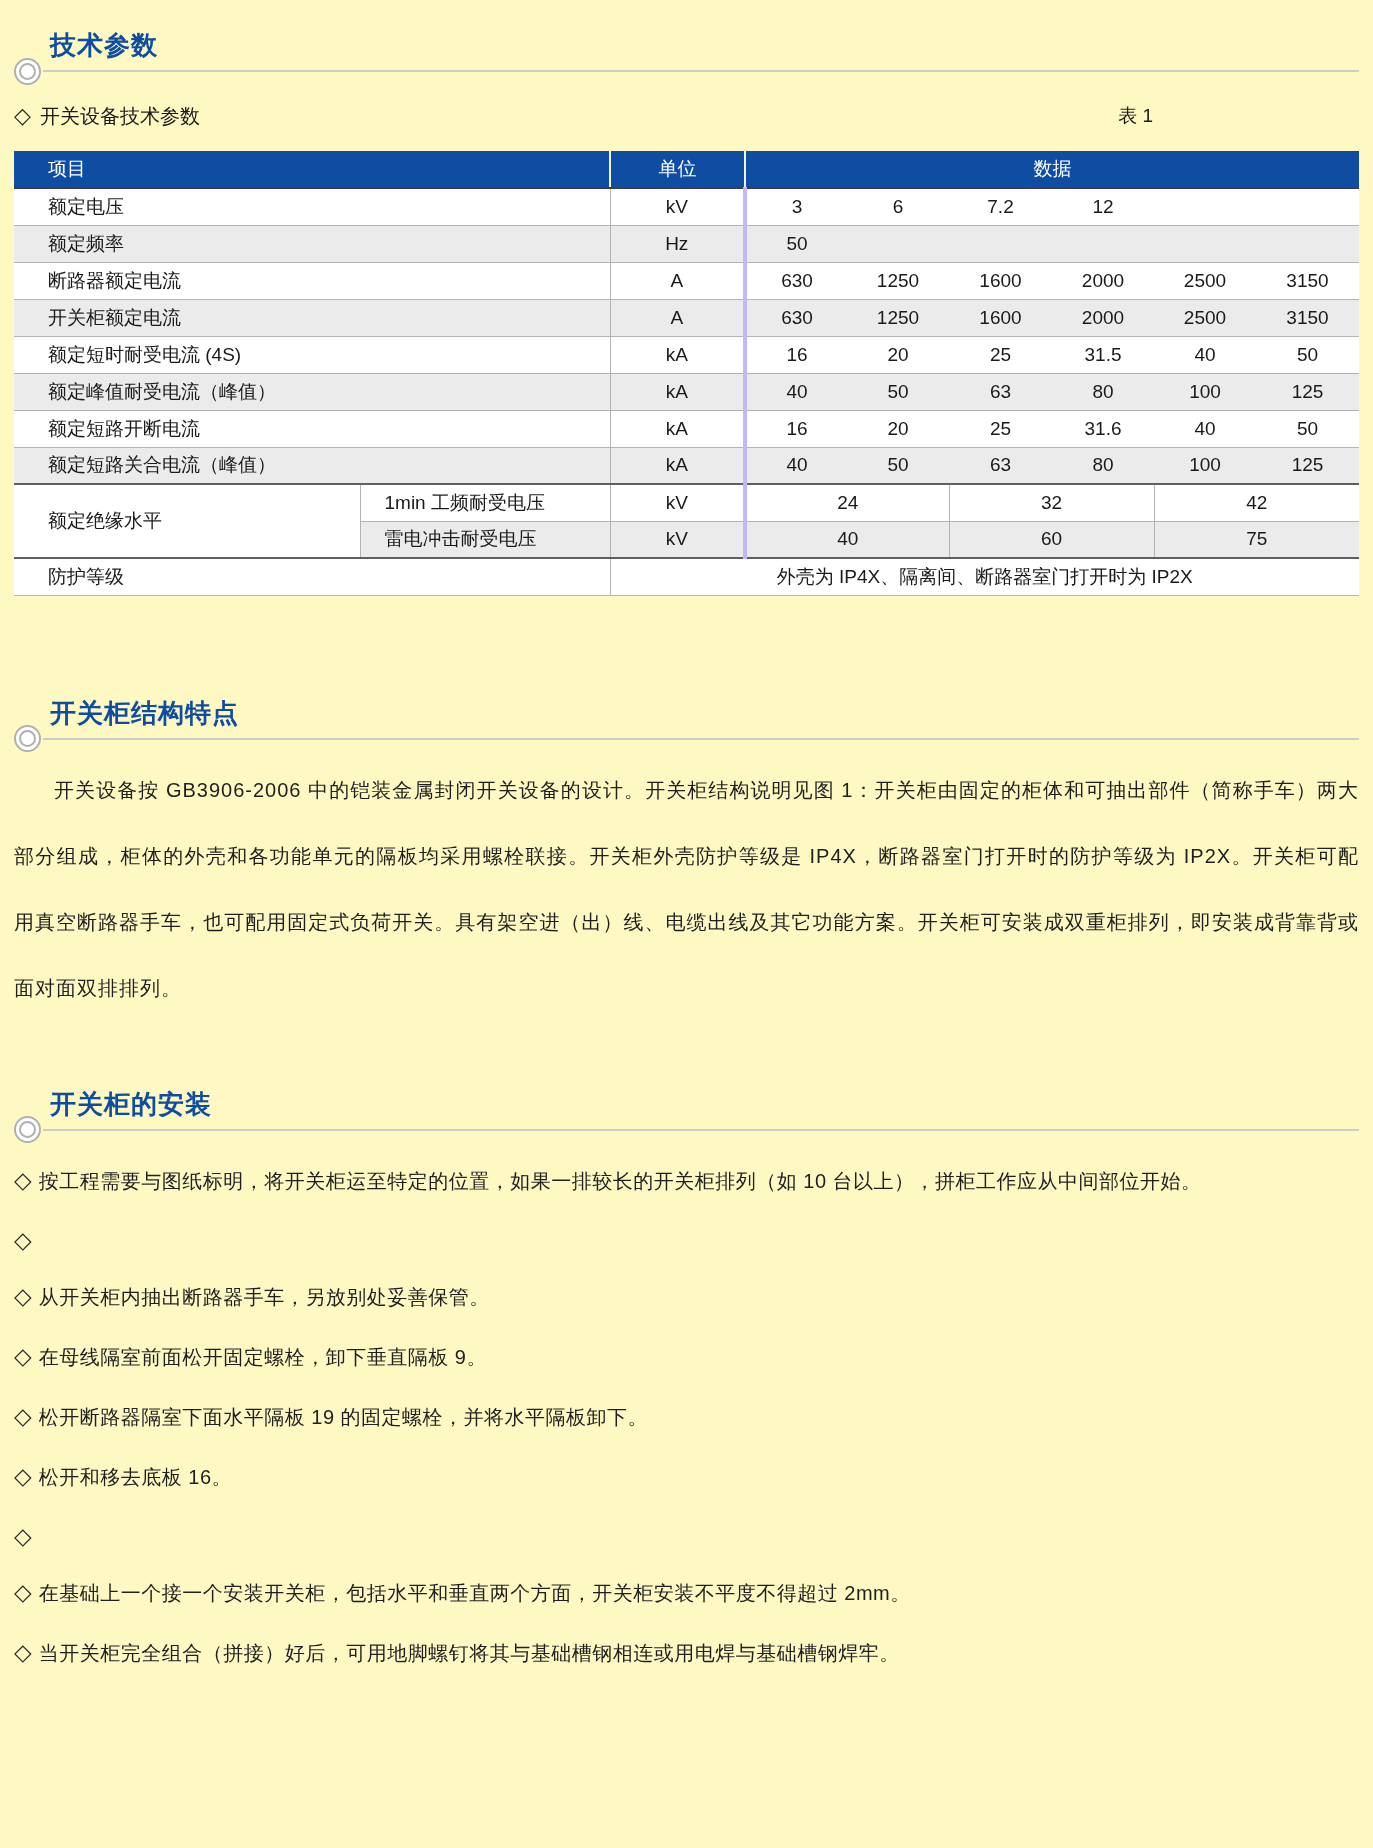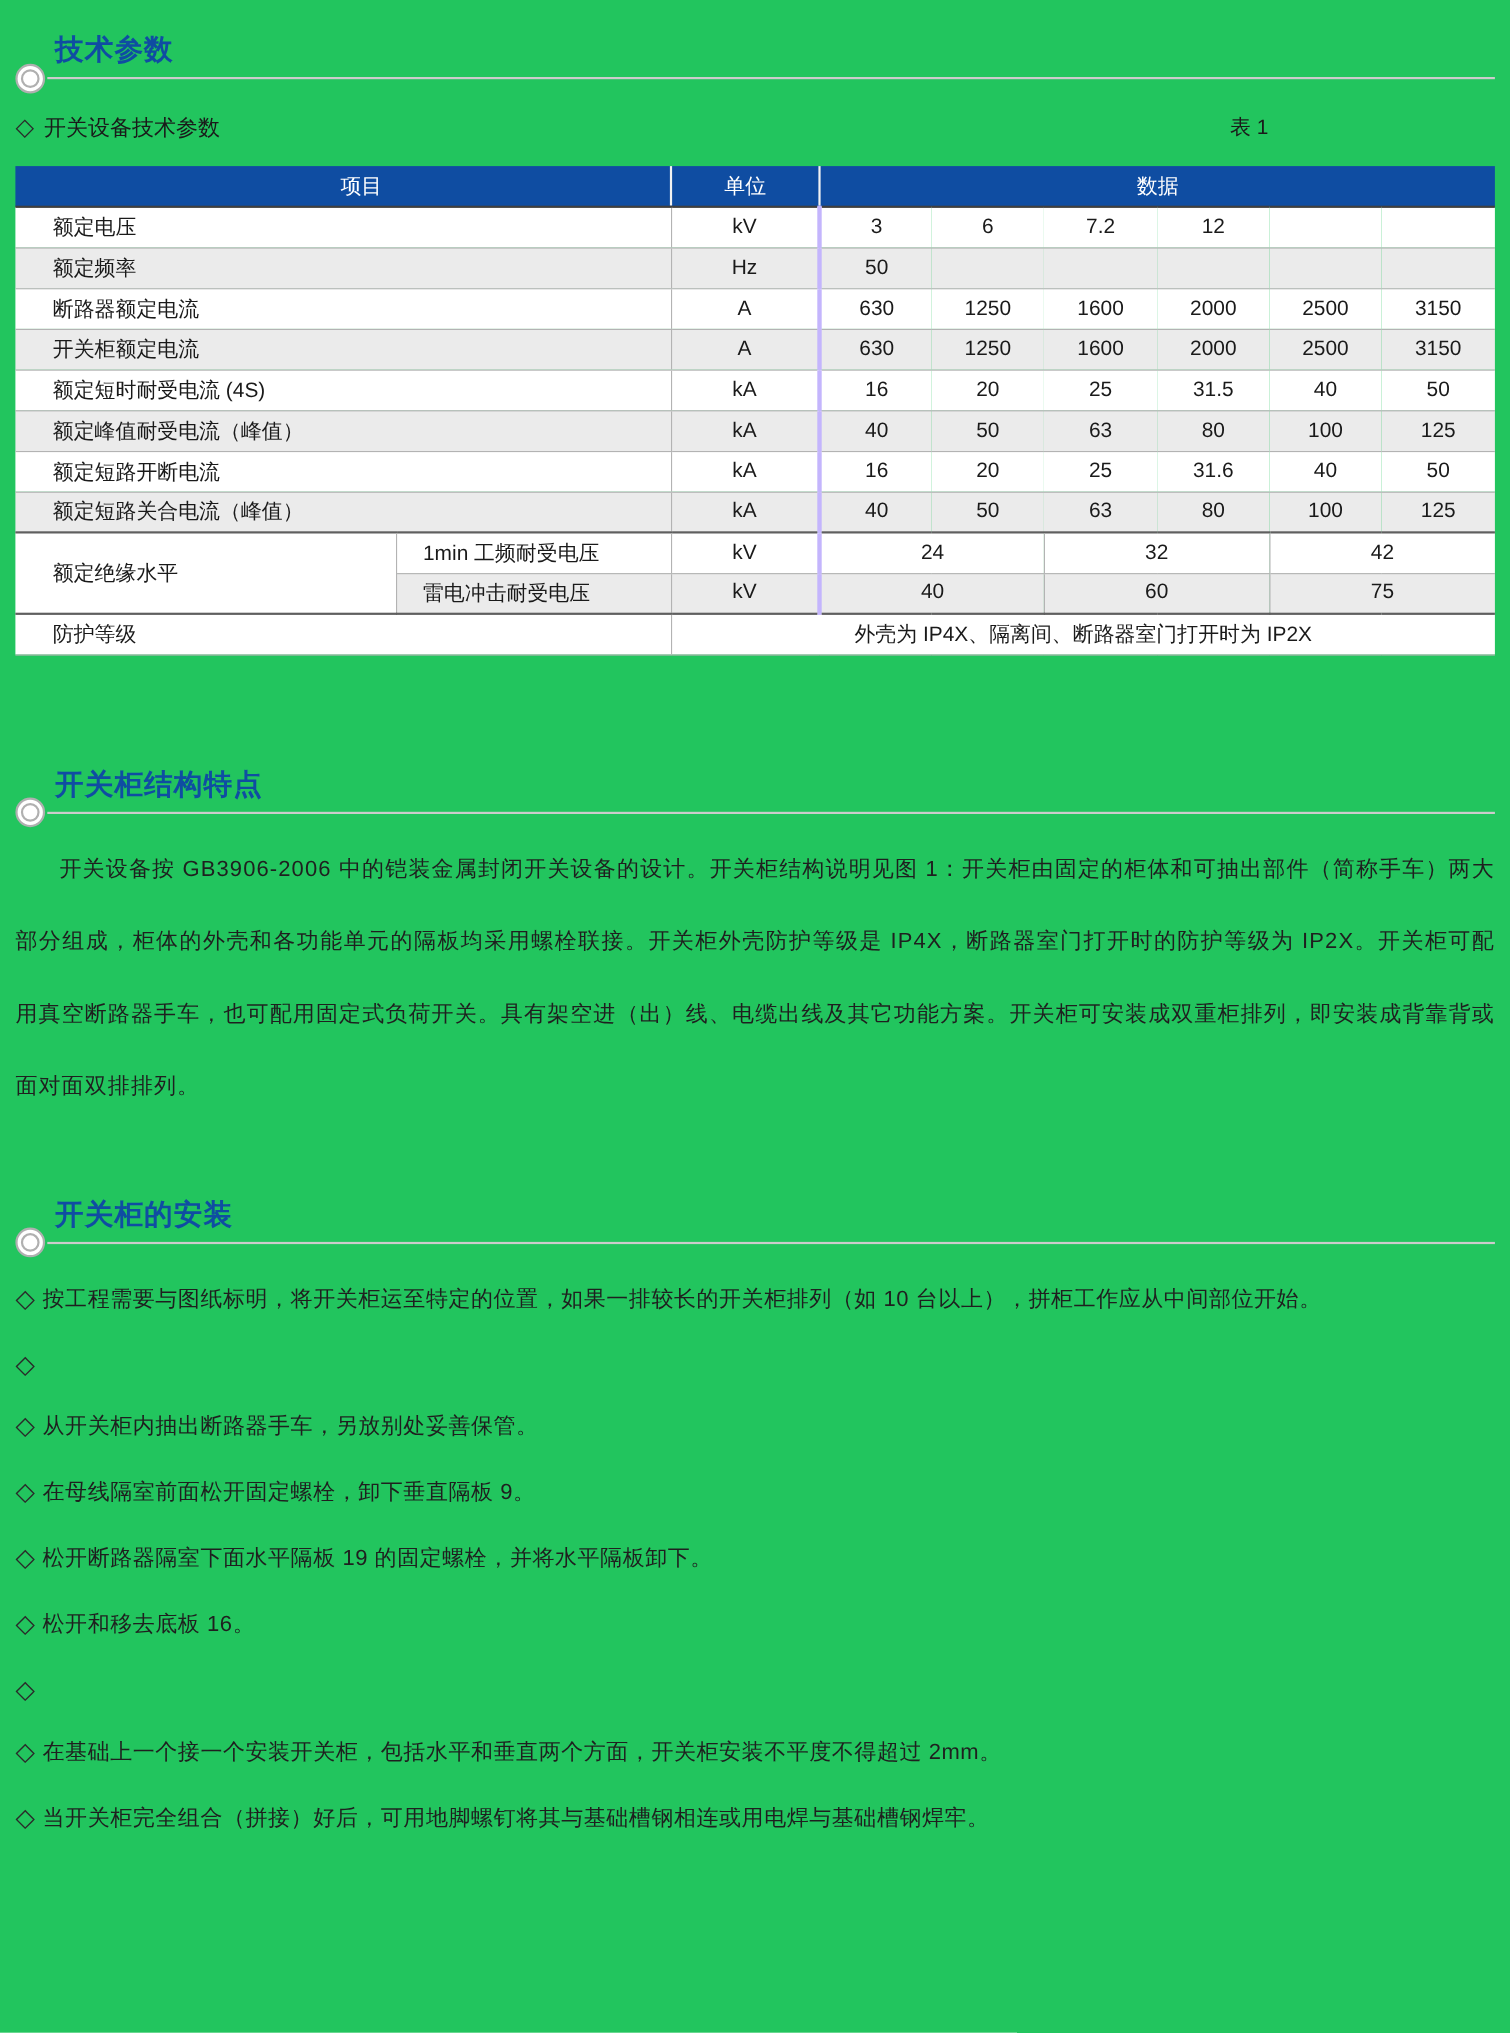--- a/index.html
+++ b/index.html
@@ -3,21 +3,21 @@
 <meta charset="utf-8">
 <style>
   * { margin:0; padding:0; box-sizing:border-box; }
   html,body { background:#ffffff; }
   body {
     width:1373px; height:1848px;
     font-family:"Liberation Sans","DejaVu Sans",sans-serif;
     color:#1a1a1a;
     overflow:hidden;
   }
-  .page { width:1373px; height:1848px; padding:28px 14px 0 14px; background:#22c55e; }
+  .page { width:1373px; height:1848px; padding:28px 14px 0 14px; background:#fef9c3; }
 
   
   .sec-head h2 {
     margin-left:36px;
     font-size:26px; font-weight:bold;
     color:#0f4da2; letter-spacing:1px;
     line-height:34px;
   }
   .sec-rule { display:flex; align-items:center; height:32px; margin-top:-7px; }
   .ring {
@@ -38,21 +38,21 @@
   table.params {
     margin-top:20px; width:1345px;
     border-collapse:collapse; table-layout:fixed;
     font-size:19px; color:#1a1a1a;
   }
   .params th {
     background:#0f4da2; color:#ffffff; font-weight:normal;
     height:37px; font-size:19px;
     border-bottom:2px solid #3f3f3f;
   }
-  .params th.h-item { text-align:center; padding-left:34px; }
+  .params th.h-item { text-align:left; padding-left:34px; }
   .params th.h-unit, .params th.h-data { text-align:center; border-left:2px solid #f2f2f2;margin-left:18px; }
   .params td { height:37px; border-bottom:1px solid #b3b3b3; background:#fff; }
   .params tr.alt td { background:#ebebeb; }
   .params tr.dark-top td { border-top:2px solid #5f5f5f; }
   .params td.label, .params td.group { text-align:left; padding-left:34px; }
   .params td.sub { text-align:left; padding-left:24px; }
   .params td.unit { text-align:center; border-left:1px solid #b3b3b3; border-right:4px solid #c4b5fd; }
   .params td.val, .params td.wide, .params td.full { text-align:center; }
   .params td.group { border-right:1px solid #b3b3b3; background:#fff; }
   .params td.wide + td.wide { border-left:1px solid #b3b3b3; }

